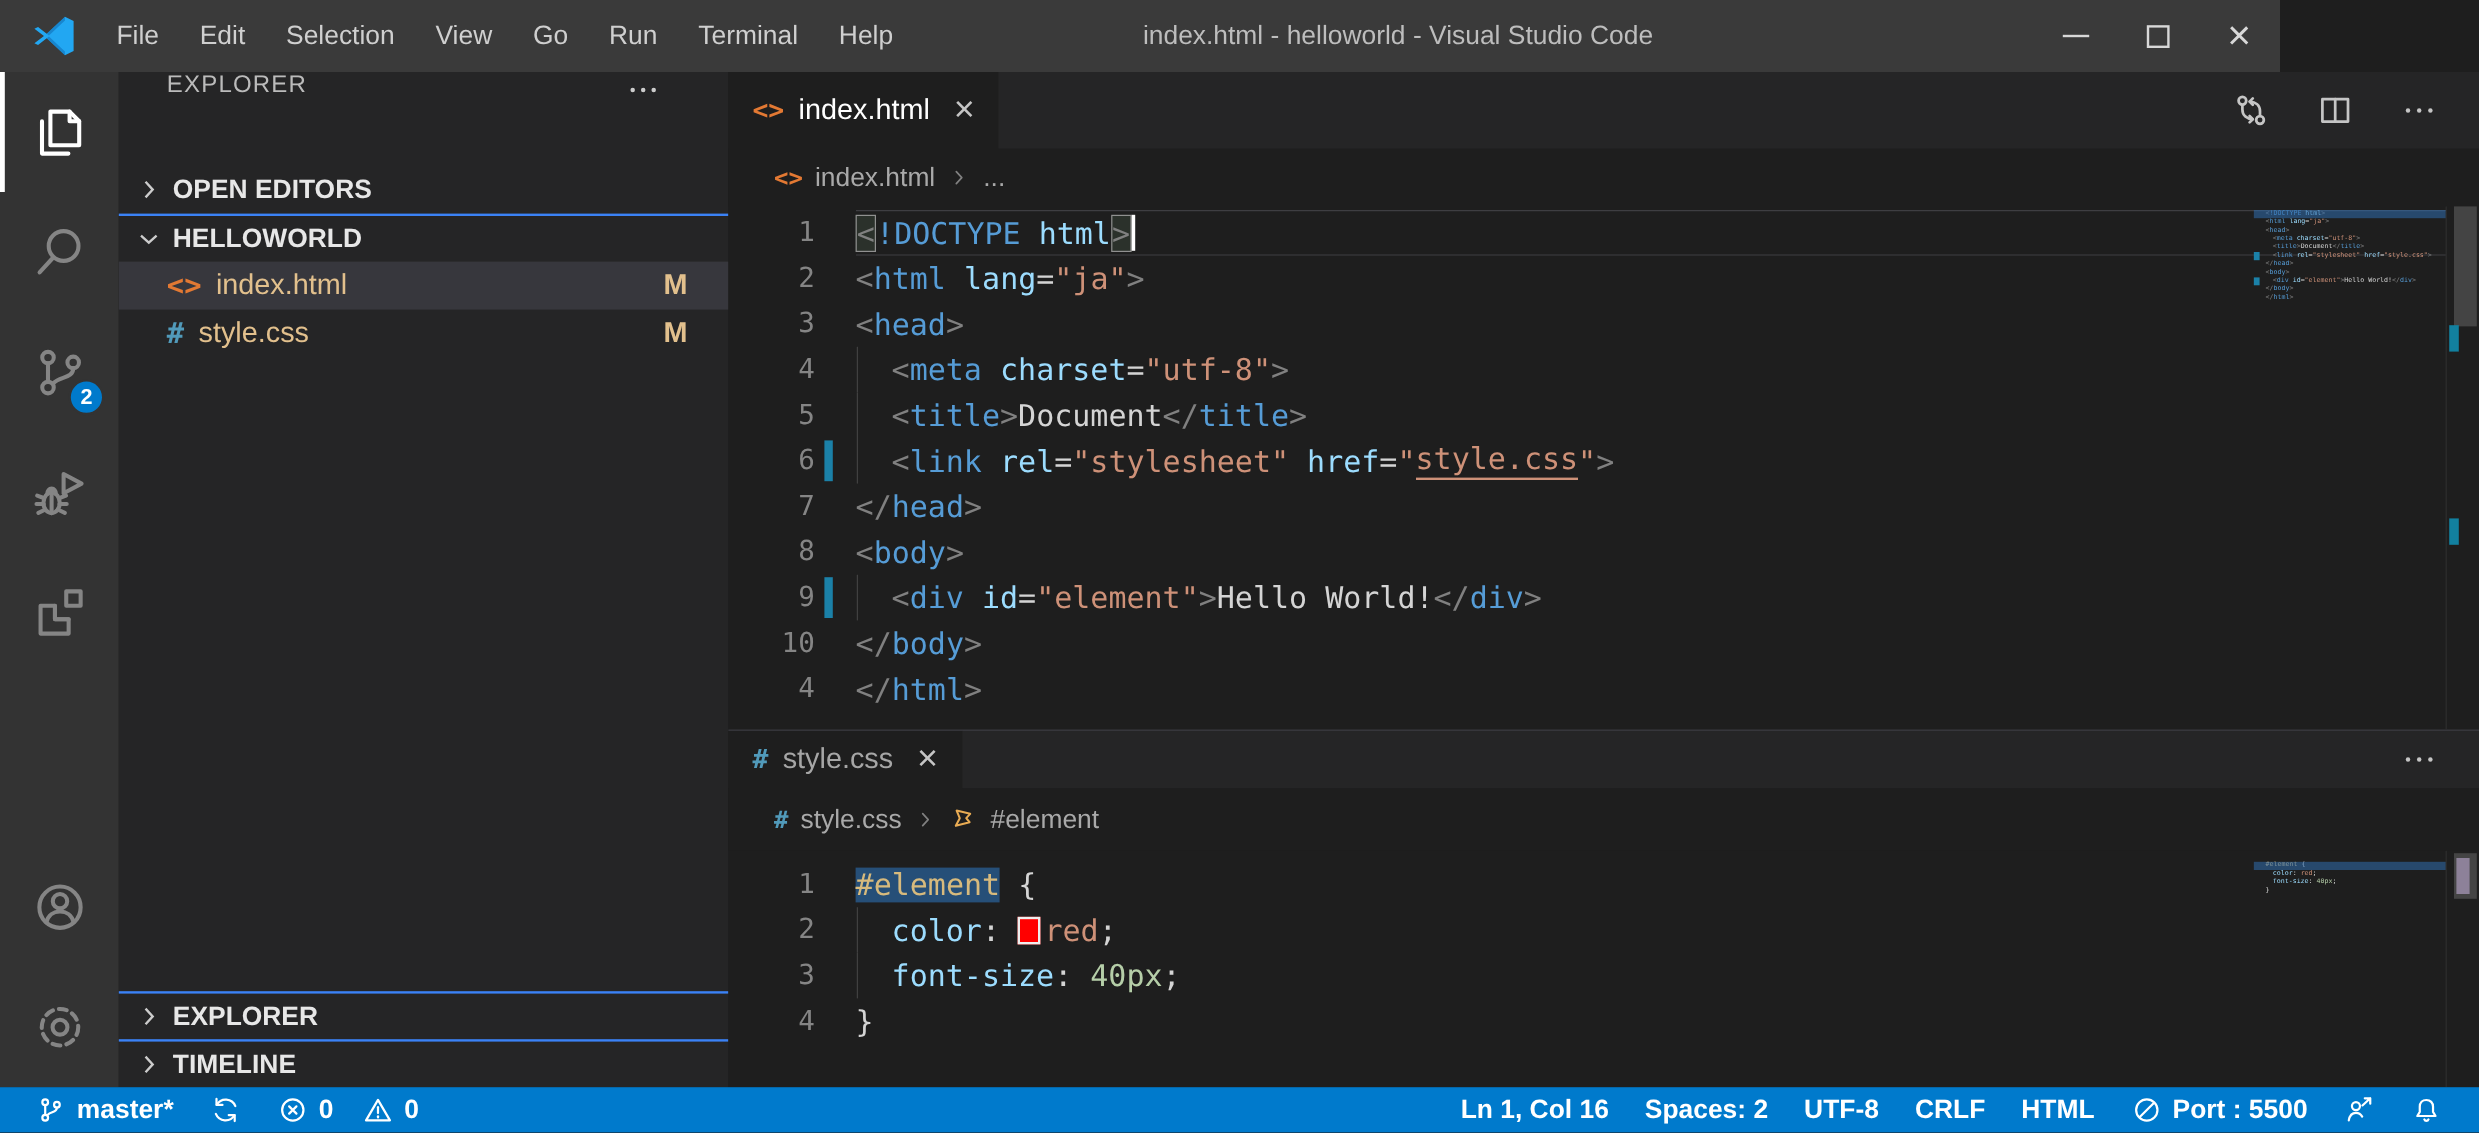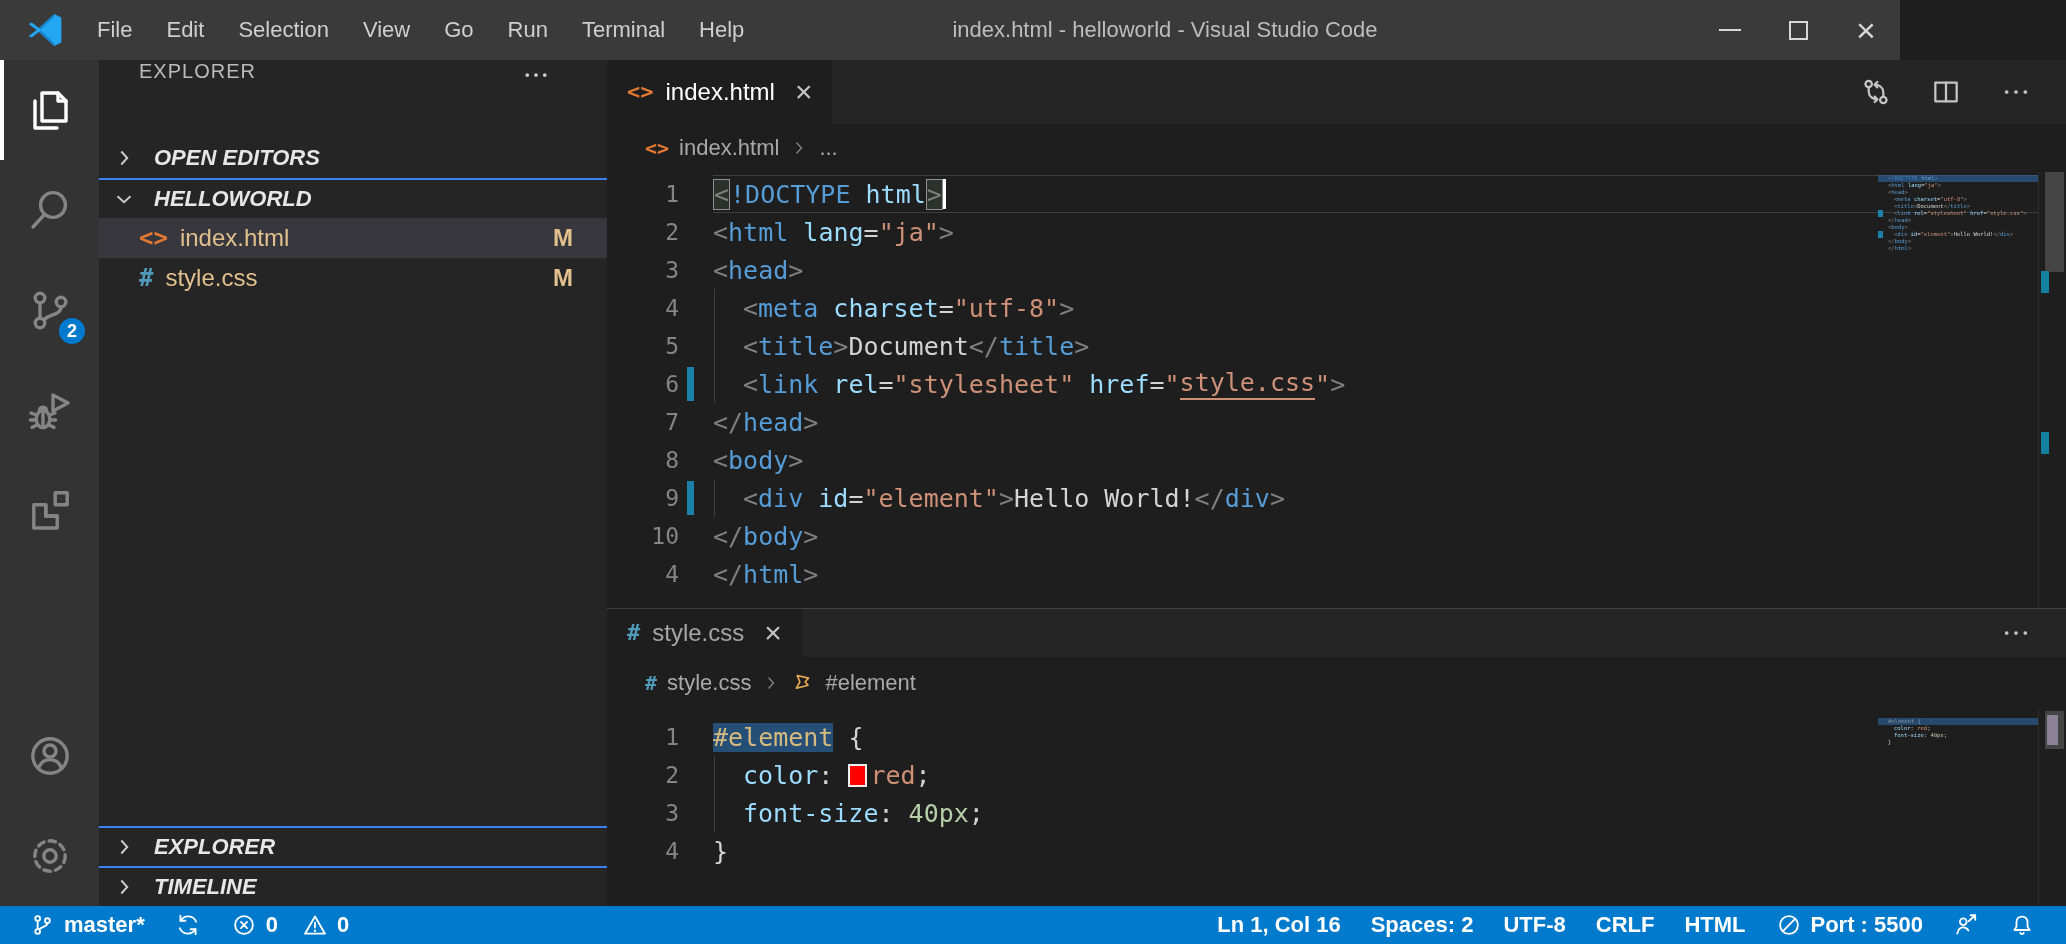--- a/index.html
+++ b/index.html
@@ -37,21 +37,21 @@
     border-radius:15px; background:#007acc; color:#fff; font-size:18px; font-weight:bold;
     display:flex; align-items:center; justify-content:center; border:2px solid #333; }
 
   
   #sidebar { position:absolute; left:99px; top:60px; width:508px; height:846px;
     background:#252526; color:#cccccc; display:flex; flex-direction:column; }
   #sb-header { height:78px; flex:none; display:flex; align-items:flex-start; padding:0 56px 0 40px;
     font-size:20px; letter-spacing:1px; color:#bbbbbb; }
   #sb-header .more { margin-left:auto; color:#cccccc; }
   .sb-sec { height:40px; flex:none; display:flex; align-items:center; padding-left:12px;
-    font-size:22px; font-weight:bold; color:#e7e7e7; gap:17px;font-style:italic; }
+    font-size:22px; font-weight:bold; color:#e7e7e7; gap:7px; }
   .sb-sec .chev { width:26px; height:26px; color:#cccccc; flex:none; }
   .sb-sec.bordered { border-top:2px solid #3b82f6; }
   #file-list { flex:none; }
   .file-row { height:40px; display:flex; align-items:center; padding:0 34px 0 40px; gap:12px; font-size:24px; }
   .file-row.selected { background:#37373d; }
   .file-row .flabel { color:#e2c08d; }
   .file-row .fbadge { margin-left:auto; color:#e2c08d; font-weight:bold; font-size:24px; }
   .fi-html { color:#e37933; font-family:"DejaVu Sans Mono",monospace; font-weight:bold; }
   .fi-css  { color:#519aba; font-family:"DejaVu Sans Mono",monospace; font-weight:bold; }
   .sb-grow { flex:1; }

